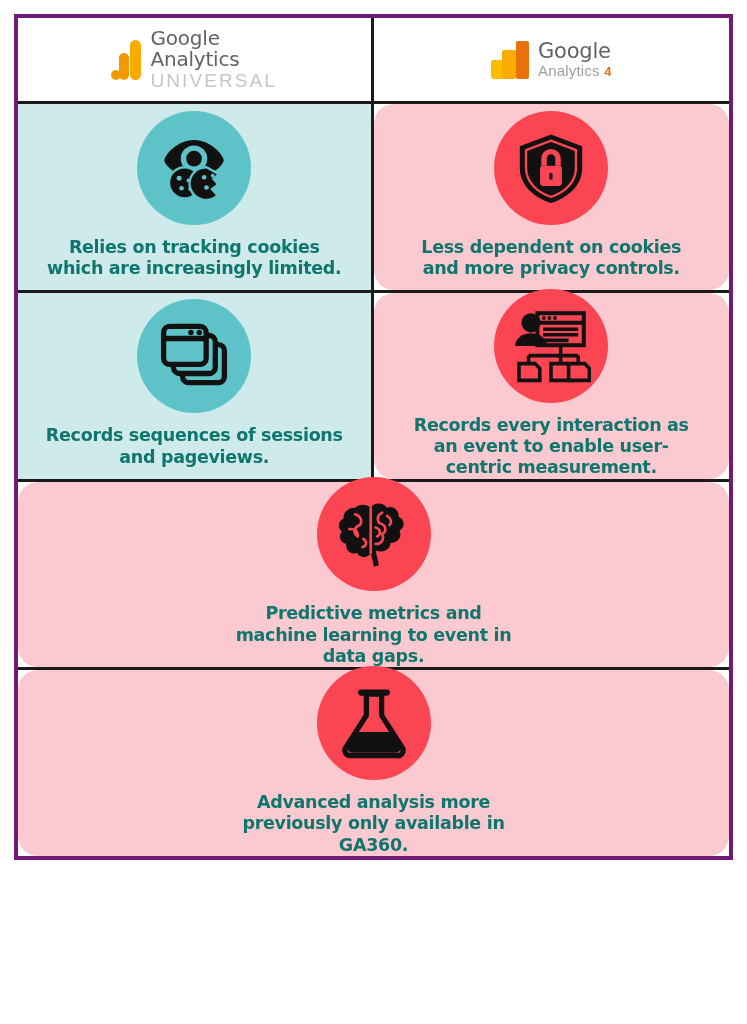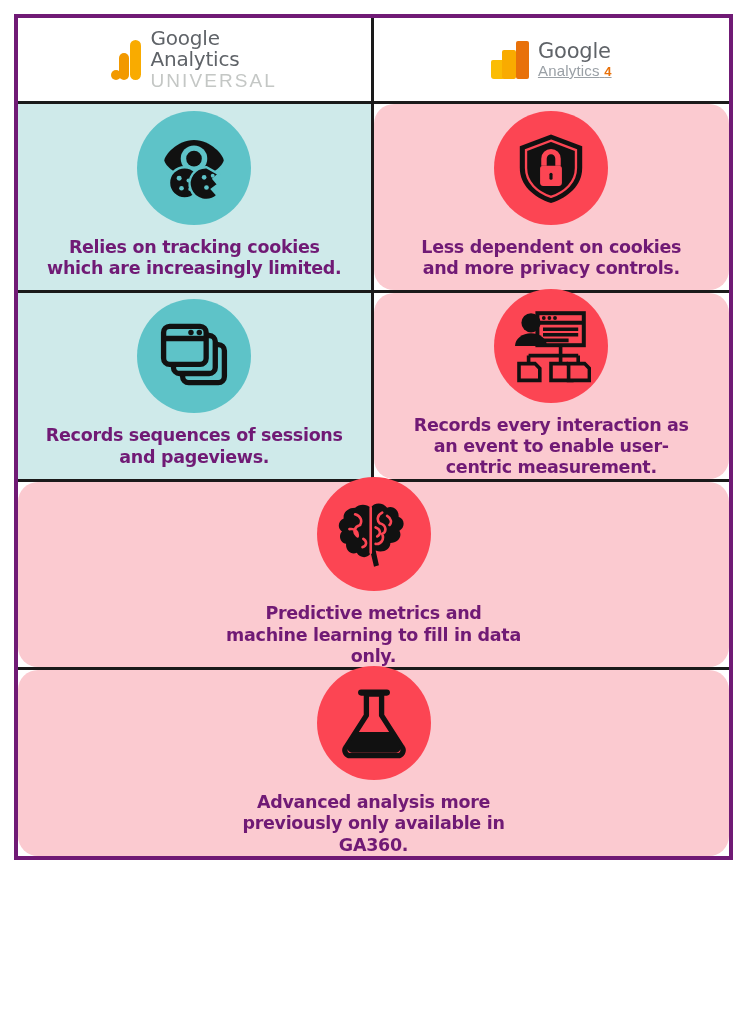--- a/index.html
+++ b/index.html
@@ -118,21 +118,20 @@
   .ga-words-4 .w1 {
     font-size: 21px;
     color: #5f6368;
     font-family: "DejaVu Sans", sans-serif;
     letter-spacing: -0.2px;
   }
   .ga-words-4 .w2 {
     font-size: 15px;
     color: #9aa0a6;
     letter-spacing: 0.2px;
-    text-decoration: underline;
   }
   .ga-words-4 .w2 .four {
     color: #e8710a;
     font-weight: bold;
     font-size: 13px;
   }
 
   
   .row {
     display: flex;
@@ -174,21 +173,21 @@
   .cell.left  .badge { background: #5ec3c8; }
   .cell.right .badge { background: #fc4553; }
 
   .badge svg { display: block; }
 
   .caption {
     font-family: "DejaVu Sans", sans-serif;
     font-weight: bold;
     font-size: 17.5px;
     line-height: 1.22;
-    color: #701a75;
+    color: #0f766e;
     text-align: center;
     letter-spacing: -0.3px;
     max-width: 300px;
   }
 </style>
 </head>
 <body>
 
 <div id="page">
   <div class="table">
@@ -304,21 +303,21 @@
     <div class="row">
 
 
       <div class="cell right">
         <div class="badge">
           <svg width="82" height="82" viewBox="0 0 100 100">
             <path d="M27 18 C18 18 12 24 13 31 C6 34 5 43 11 47 C6 52 9 61 16 62 C15 70 22 76 29 73 C33 80 43 80 46 73 L50 90 L56 88 L52 70 C60 74 70 69 70 61 C79 61 85 53 81 46 C88 42 88 32 80 29 C81 21 73 15 66 18 C61 11 50 11 46 18 C41 13 32 13 27 18 Z" fill="#111"></path>
             <path d="M46 18 L46 73 M27 26 C34 28 36 34 33 39 M33 39 C26 41 24 48 29 52 M60 24 C54 27 53 33 57 37 M57 37 C65 39 66 47 60 50 M60 50 C63 57 58 63 52 62 M20 44 C27 43 31 47 30 53 M66 28 C71 31 72 36 69 39 M37 56 C42 59 41 65 36 66 M52 42 C58 44 59 50 54 53" fill="none" stroke="#fc4553" stroke-width="3.2" stroke-linecap="round"></path>
           </svg>
         </div>
-        <div class="caption">Predictive metrics and machine learning to fill in data only.</div>
+        <div class="caption">Predictive metrics and machine learning to event in data gaps.</div>
       </div>
     </div>
 
     <div class="row">
 
 
       <div class="cell right">
         <div class="badge">
           <svg width="76" height="76" viewBox="0 0 100 100">
             <path d="M33 10 L67 10" stroke="#111" stroke-width="8" stroke-linecap="round"></path>

